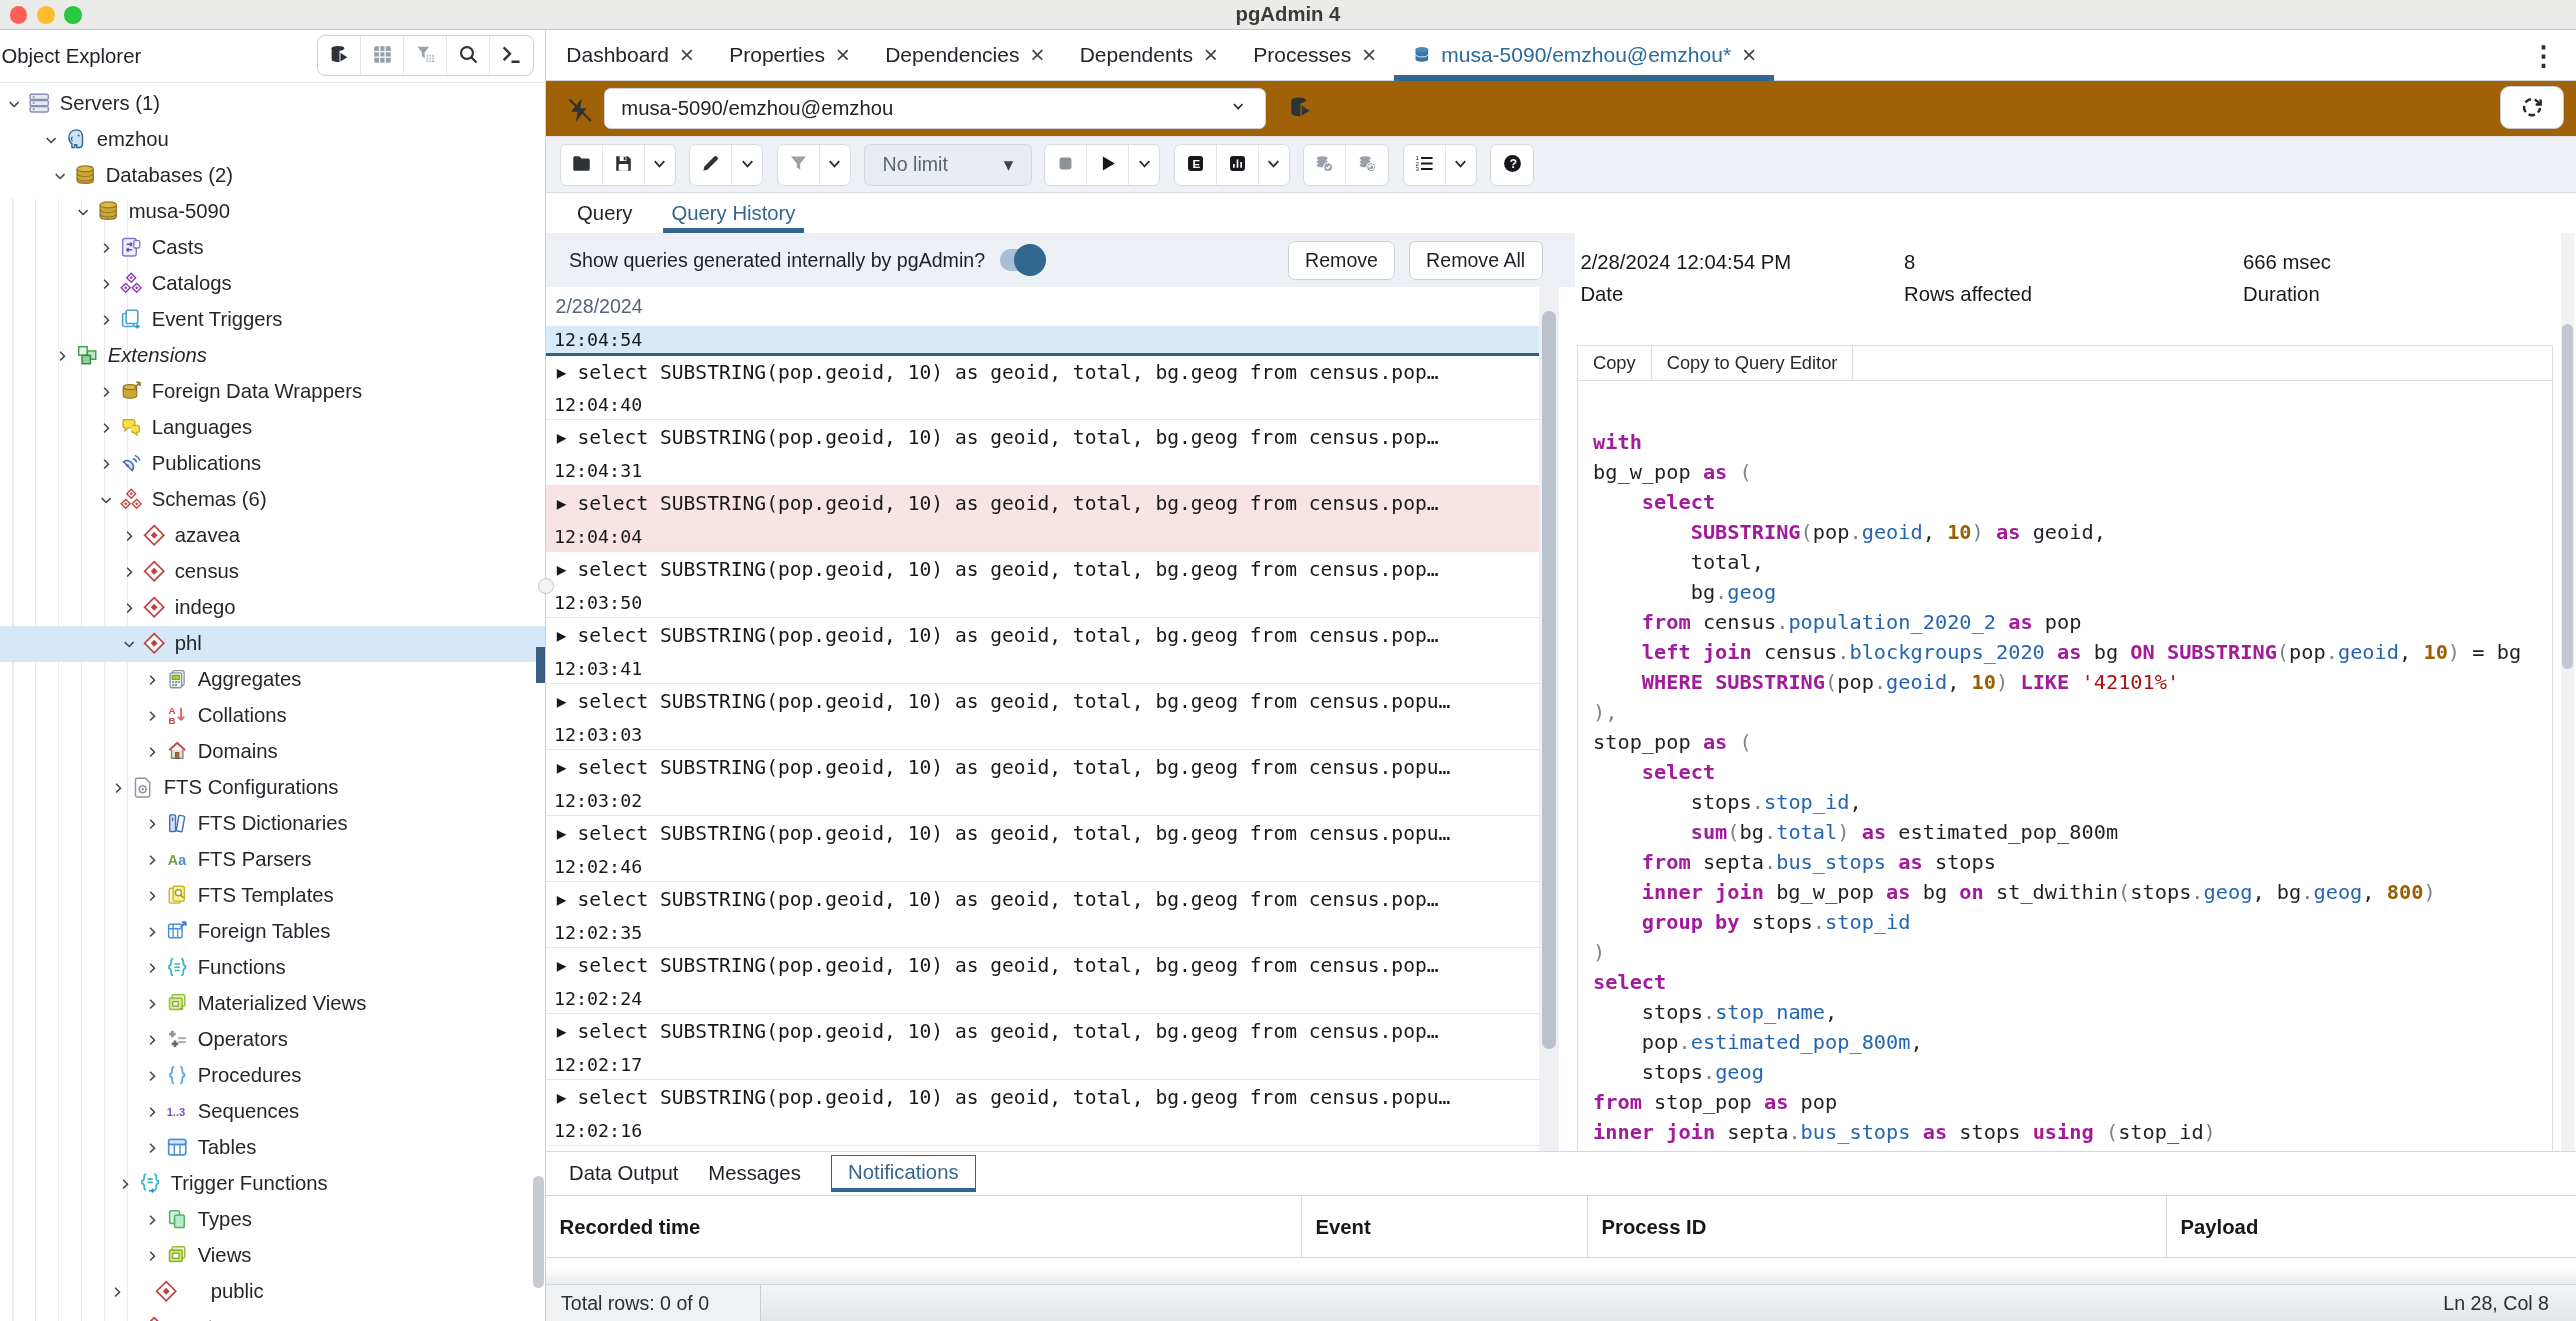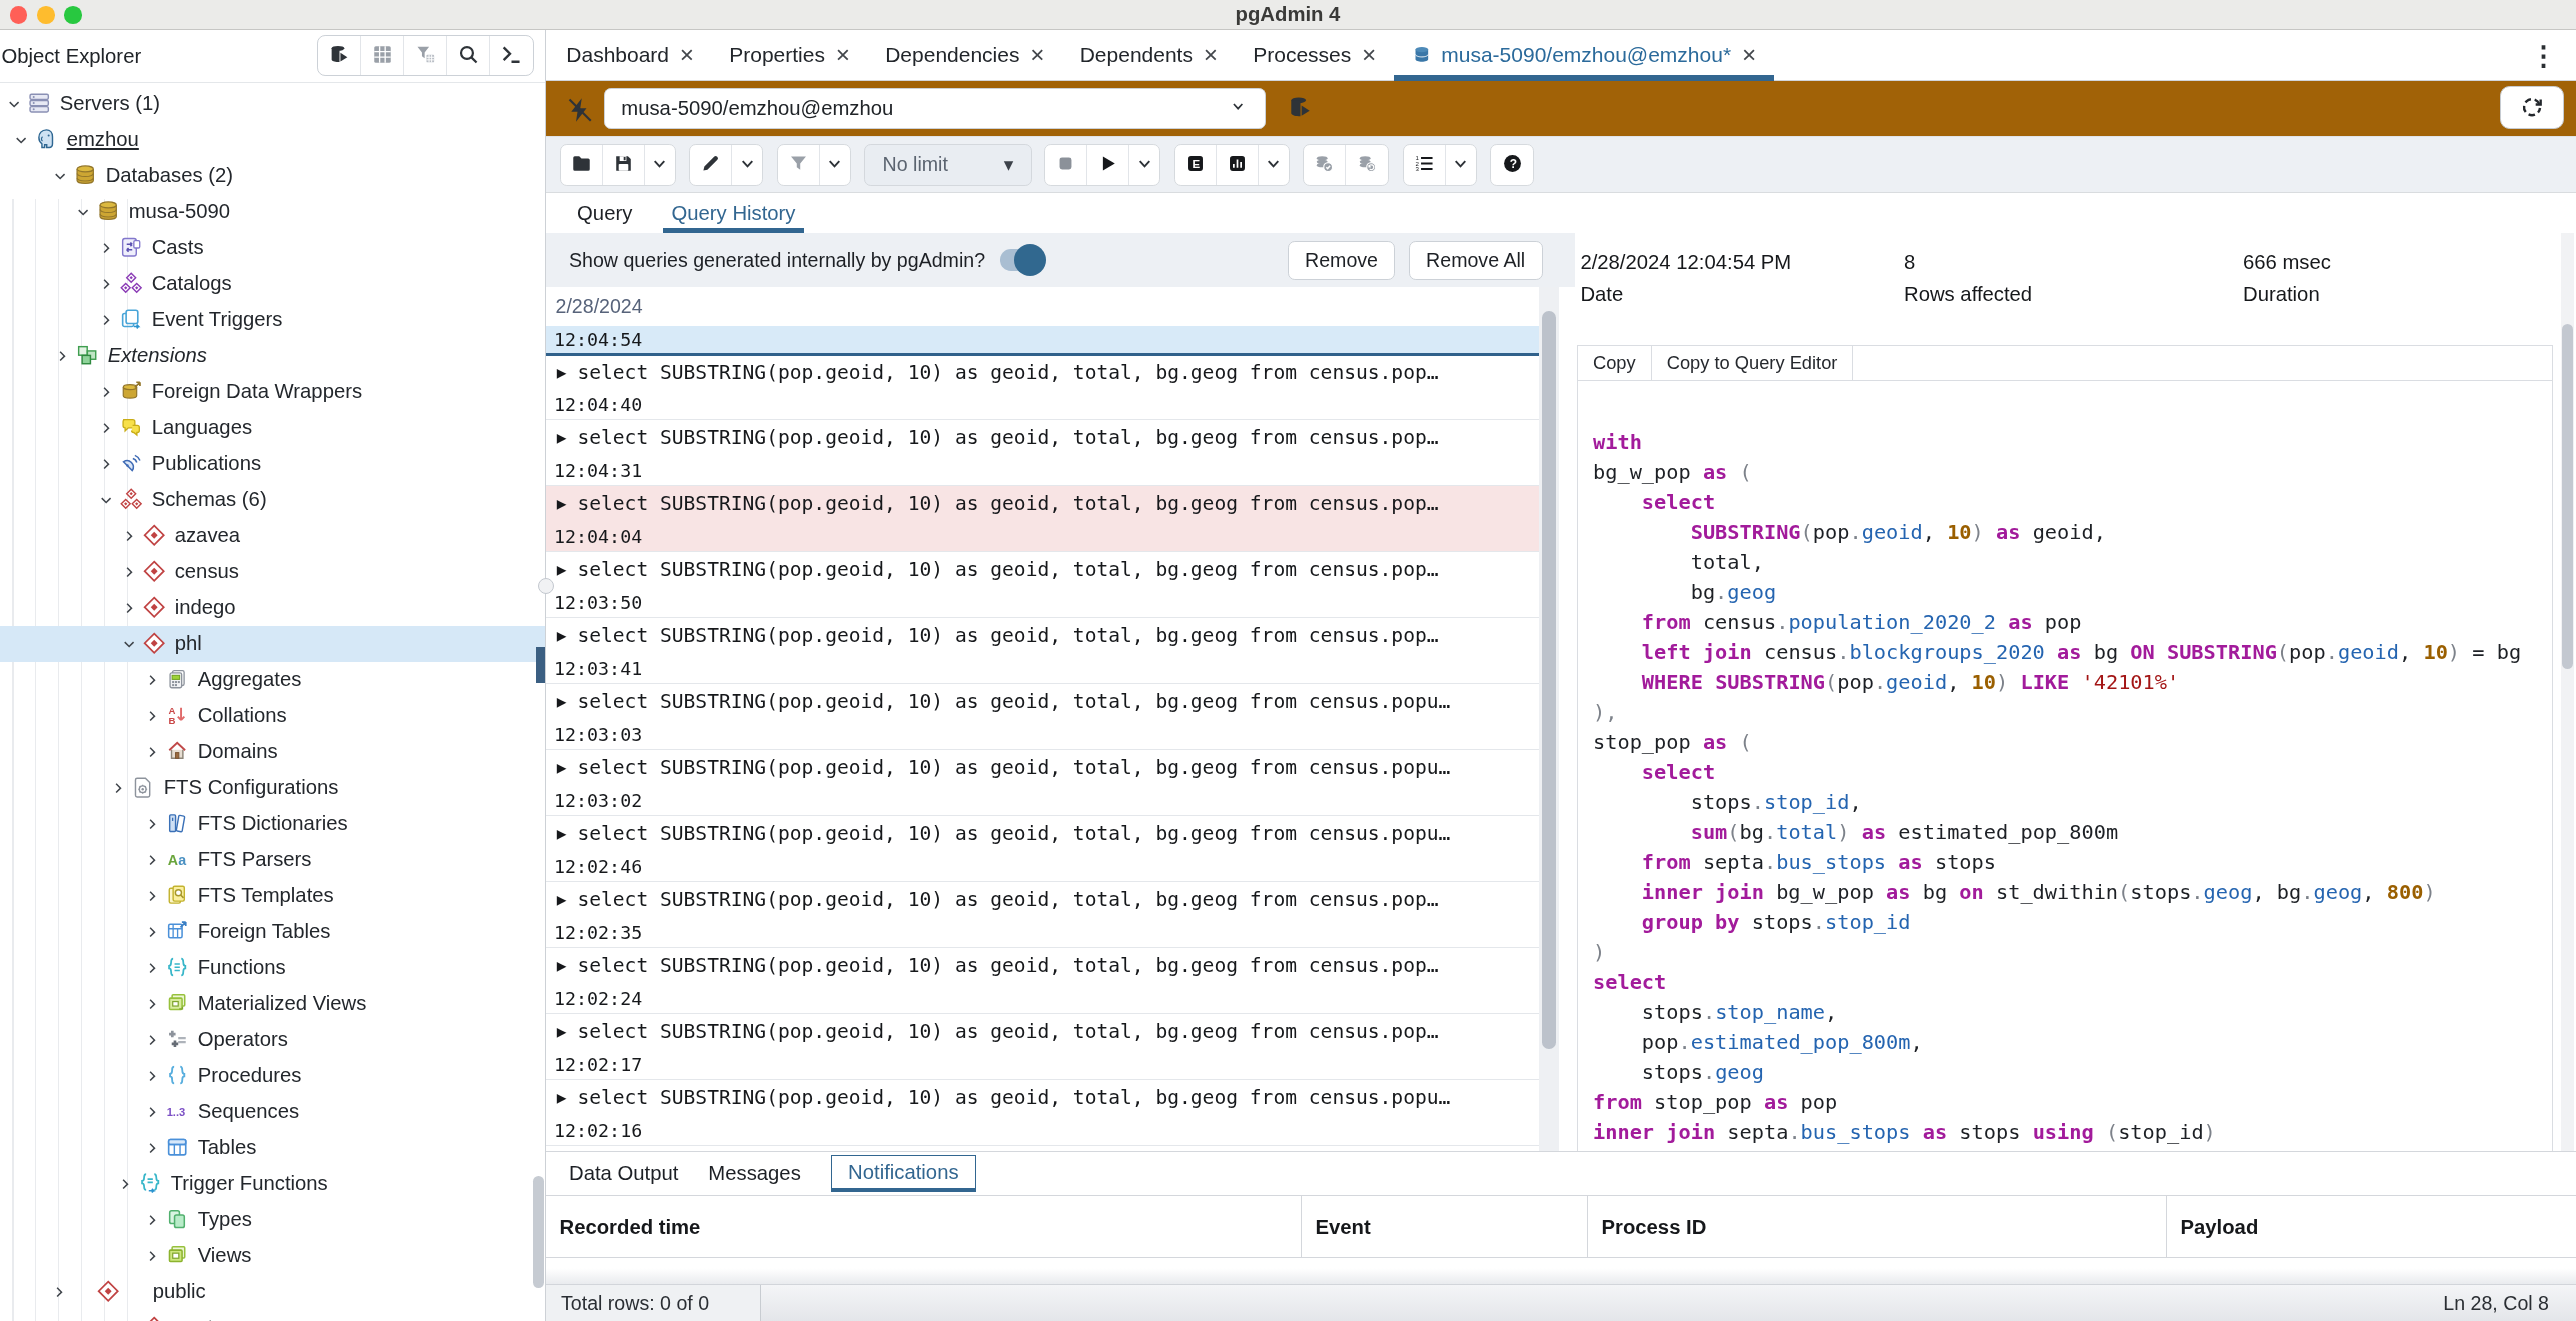--- a/index.html
+++ b/index.html
@@ -198,21 +198,21 @@
             </g>
             <g fill="#8a90b4">
               <circle cx="6.6" cy="5.8" r="1"></circle>
               <circle cx="6.6" cy="11.9" r="1"></circle>
               <circle cx="6.6" cy="18" r="1"></circle>
             </g>
           </svg>
         </span>
         <span class="tlabel">Servers (1)</span>
       </div>
-      <div class="trow" style="padding-left: 11px; text-decoration: underline;">
+      <div class="trow" style="padding-left: 41px;">
         <span class="tchev">
           <svg viewBox="0 0 24 24">
             <path d="M5.5 9l6.5 6.5L18.5 9" fill="none" stroke="#3f444a" stroke-width="2.2"></path>
           </svg>
         </span>
         <span class="ticon">
           <svg viewBox="0 0 24 24">
             <path d="M12.3 2.8C7.4 2.8 4.8 6.3 4.8 10.3c0 3 1.4 5.1 3 6.2v3.7h2.7v-2.8h2v2.8h2.4c1.9 0 3.3-1.4 3.3-3.7V9.6c0-4-2.4-6.8-5.9-6.8z" fill="#cfe2f3" stroke="#2f6792" stroke-width="1.4"></path>
             <circle cx="14.4" cy="8.4" r="1" fill="#2f6792"></circle>
             <path d="M8.4 9.6c-1.4 1.1-1.4 3.2 0 4.3" fill="none" stroke="#2f6792" stroke-width="1.2"></path>
@@ -696,21 +696,21 @@
         </span>
         <span class="ticon">
           <svg viewBox="0 0 24 24">
             <rect x="7" y="3.6" width="12.4" height="11.2" rx="1" fill="#eef7d8" stroke="#97c13c" stroke-width="1.5"></rect>
             <rect x="4.4" y="7" width="12.4" height="11.2" rx="1" fill="#cde77f" stroke="#8cb32e" stroke-width="1.5"></rect>
             <rect x="7.6" y="10" width="6" height="5" fill="#fff" stroke="#7fa52e" stroke-width="1.2"></rect>
           </svg>
         </span>
         <span class="tlabel">Views</span>
       </div>
-      <div class="trow" style="padding-left: 49px; gap: 24px;">
+      <div class="trow" style="padding-left: 107px; gap: 24px;">
         <span class="tchev">
           <svg viewBox="0 0 24 24">
             <path d="M9 5.5l6.5 6.5L9 18.5" fill="none" stroke="#3f444a" stroke-width="2.2"></path>
           </svg>
         </span>
         <span class="ticon">
           <svg viewBox="0 0 24 24">
             <path d="M12 2.6 21.4 12 12 21.4 2.6 12z" fill="#fff" stroke="#c04343" stroke-width="1.7"></path>
             <path d="M12 8.6 15.4 12 12 15.4 8.6 12z" fill="#c04343"></path>
           </svg>

